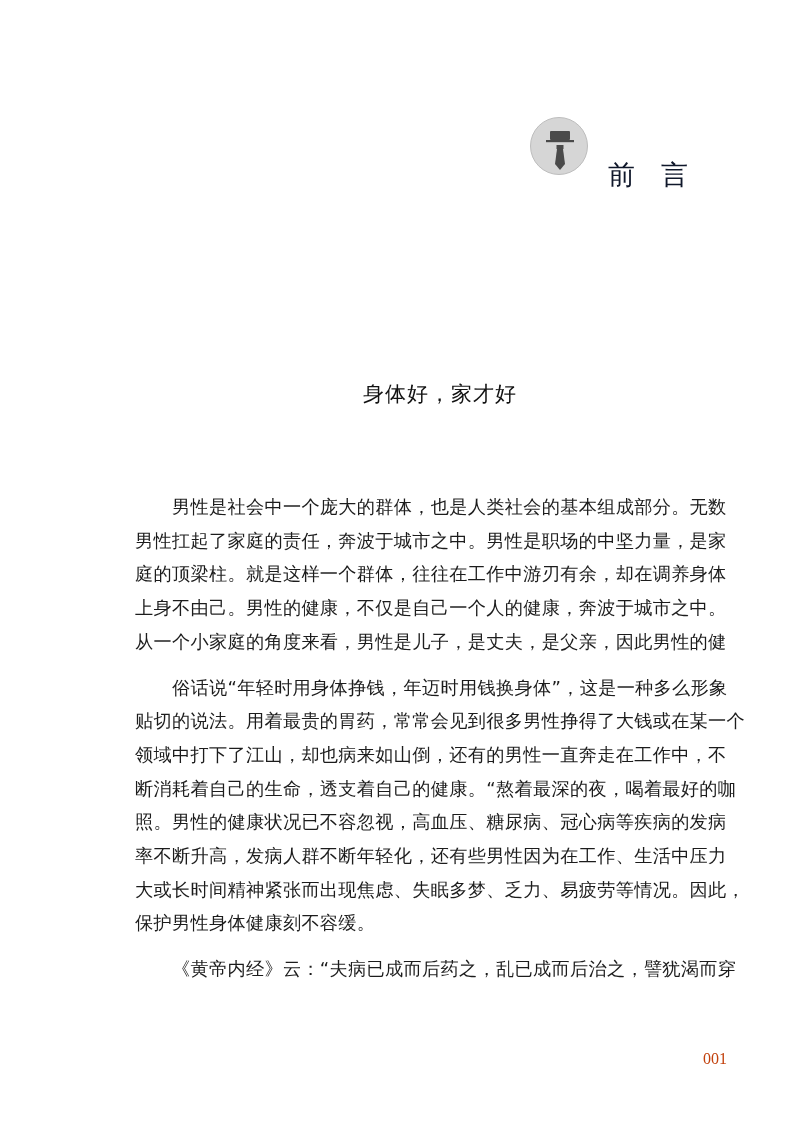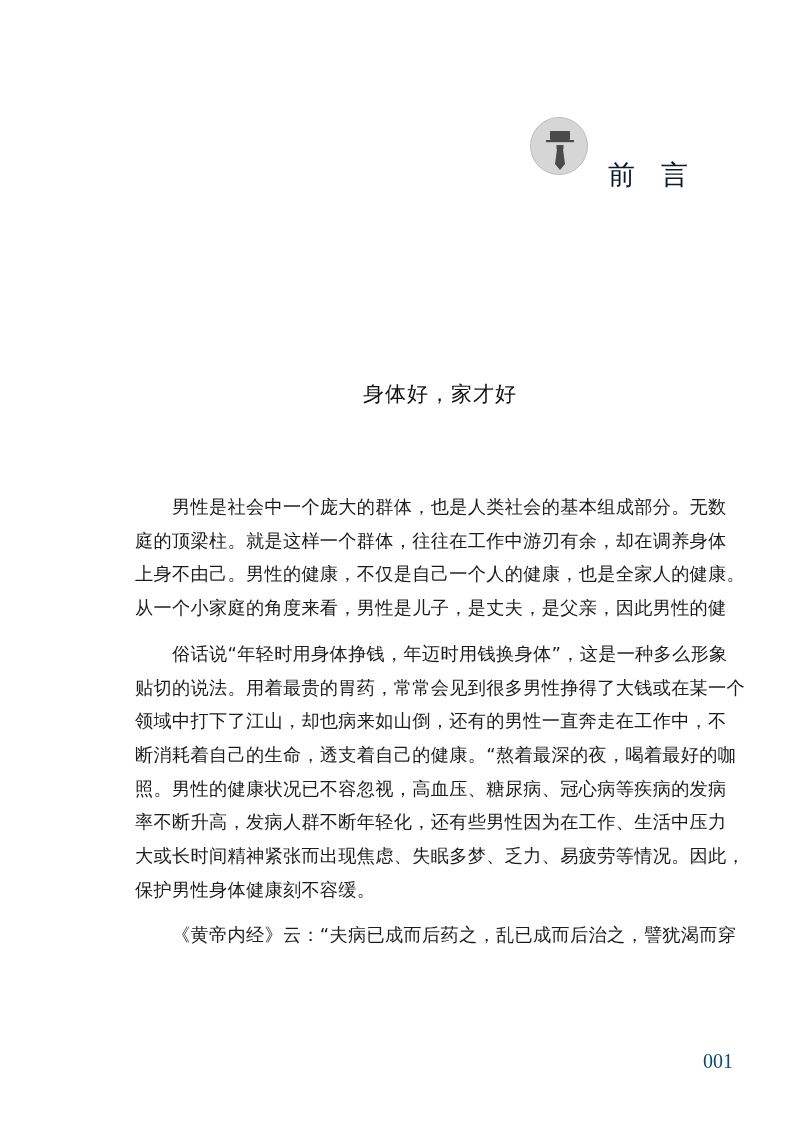--- a/index.html
+++ b/index.html
@@ -5,21 +5,21 @@
     html, body { margin: 0; padding: 0; background: #ffffff; }
     body { width: 800px; height: 1129px; position: relative; overflow: hidden; font-family: "DejaVu Sans", "Liberation Sans", sans-serif; color: #1a1a1a; }
     .page { position: absolute; left: 0; top: 0; width: 800px; height: 1129px; background: #fff; }
     .emblem { position: absolute; left: 530px; top: 117px; width: 58px; height: 58px; border-radius: 50%; background: #d6d6d6; border: 1px solid #bdbdbd; box-sizing: border-box; }
     .emblem svg { position: absolute; left: 0; top: 0; }
     .chapter-title { position: absolute; left: 608px; top: 158px; font-family: "DejaVu Serif", "Liberation Serif", serif; font-size: 27px; letter-spacing: 26px; color: #0f172a; line-height: 34px; white-space: nowrap; }
     .section-title { position: absolute; left: 0; width: 800px; top: 378px; text-align: center; font-size: 21px; color: #111; line-height: 32px; letter-spacing: 1px; padding-left: 40px; }
     .body-text { position: absolute; left: 123px; top: 478px; width: 566px; }
     .para { margin: 12px; font-size: 18.2px; line-height: 33.7px; text-align: justify; text-align-last: left; color: #1c1c1c; letter-spacing: 0.3px; }
     .para .ln { display: block; white-space: nowrap; }
-    .page-number { position: absolute; left: 703px; top: 1050px; font-family: "Liberation Serif", "DejaVu Serif", serif; font-size: 20px; color: #0c4a6e; }
+    .page-number { position: absolute; left: 703px; top: 1050px; font-family: "Liberation Serif", "DejaVu Serif", serif; font-size: 16px; color: #c2410c; }
   </style>
 </head>
 <body>
 
 <div class="page">
 
   <div class="emblem">
     <span>
       <svg width="58" height="58" viewBox="0 0 58 58">
         <rect x="19" y="13" width="20" height="9" rx="1" fill="#4a4a4a"></rect>
@@ -30,22 +30,23 @@
     </span>
   </div>
 
   <div class="chapter-title">前言</div>
 
   <div class="section-title">身体好，家才好</div>
 
   <div class="body-text">
     <p class="para">
       <span class="ln">　　男性是社会中一个庞大的群体，也是人类社会的基本组成部分。无数</span>
+      <span class="ln">男性扛起了家庭的责任，奔波于城市之中。男性是职场的中坚力量，是家</span>
       <span class="ln">庭的顶梁柱。就是这样一个群体，往往在工作中游刃有余，却在调养身体</span>
-      <span class="ln">上身不由己。男性的健康，不仅是自己一个人的健康，也是全家人的健康。</span>
+      <span class="ln">上身不由己。男性的健康，不仅是自己一个人的健康，奔波于城市之中。</span>
       <span class="ln">从一个小家庭的角度来看，男性是儿子，是丈夫，是父亲，因此男性的健</span>
     </p>
     <p class="para">
       <span class="ln">　　俗话说“年轻时用身体挣钱，年迈时用钱换身体”，这是一种多么形象</span>
       <span class="ln">贴切的说法。用着最贵的胃药，常常会见到很多男性挣得了大钱或在某一个</span>
       <span class="ln">领域中打下了江山，却也病来如山倒，还有的男性一直奔走在工作中，不</span>
       <span class="ln">断消耗着自己的生命，透支着自己的健康。“熬着最深的夜，喝着最好的咖</span>
       <span class="ln">照。男性的健康状况已不容忽视，高血压、糖尿病、冠心病等疾病的发病</span>
       <span class="ln">率不断升高，发病人群不断年轻化，还有些男性因为在工作、生活中压力</span>
       <span class="ln">大或长时间精神紧张而出现焦虑、失眠多梦、乏力、易疲劳等情况。因此，</span>

